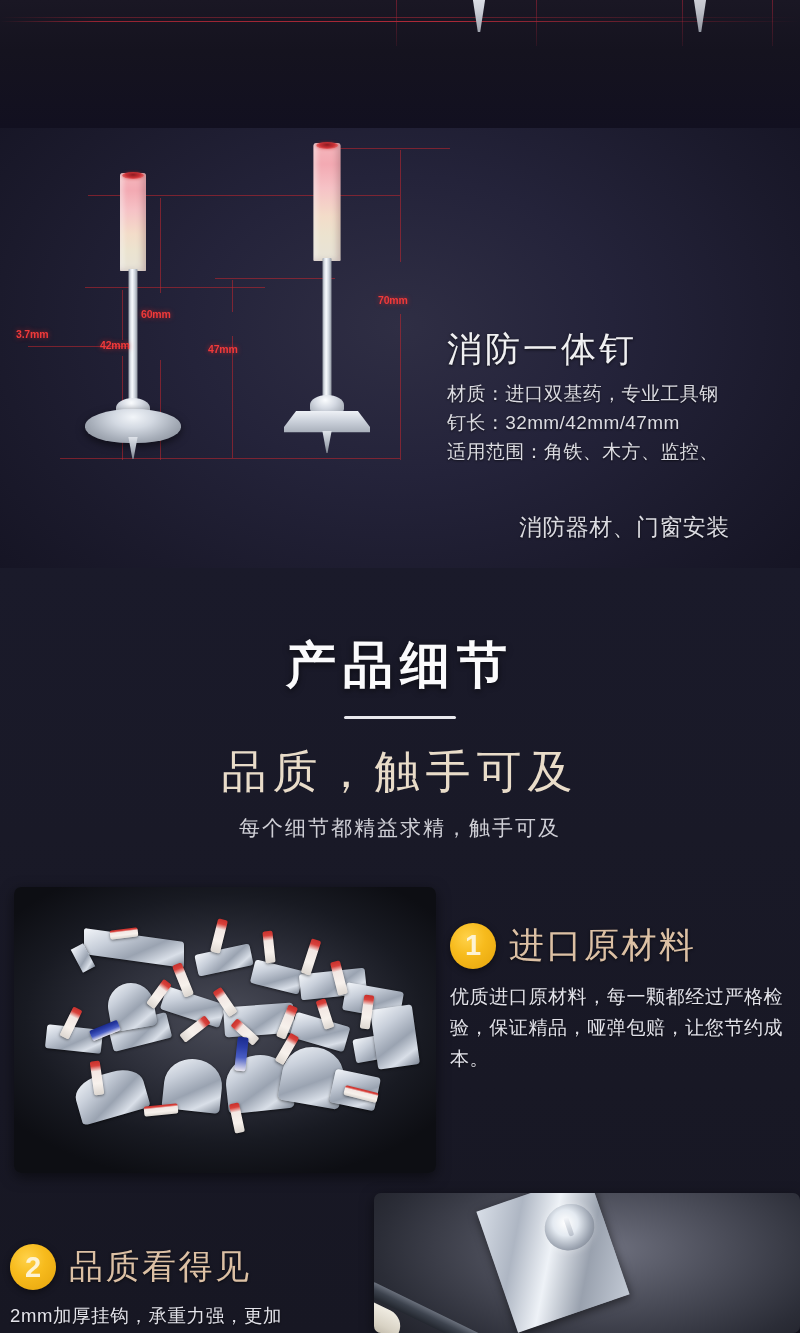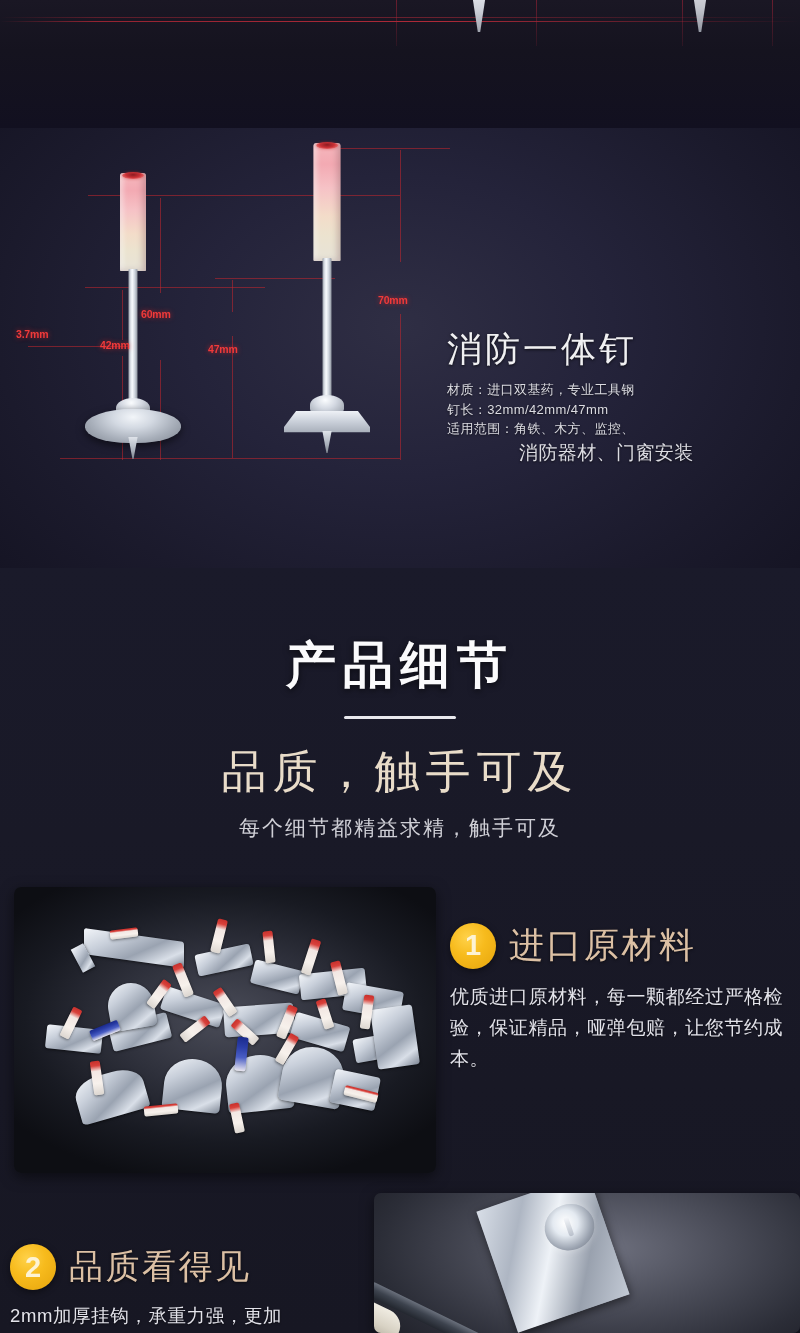--- a/index.html
+++ b/index.html
@@ -98,27 +98,27 @@
   }
 
   
   .spec-text{ position:absolute; left:447px; top:203px; width:345px; }
   .spec-title{
     font-size:35px; color:#f0f0f2; letter-spacing:3px; line-height:1.05;
     font-weight:400; text-shadow:0 1px 3px rgba(0,0,0,.7);
   }
   .spec-list{ margin-top:12px; }
   .spec-row{
-    display:flex; font-size:13px; color:#dcdce2; line-height:1.52;
+    display:flex; font-size:19px; color:#dcdce2; line-height:1.52;
     letter-spacing:.4px; text-shadow:0 1px 2px rgba(0,0,0,.6);
   }
   .spec-row .k{ flex:none; }
   .spec-row .v{ flex:1; }
-  .spec-cont{ padding-left:72px; font-size:19px; color:#dcdce2;
-    line-height:1.52; letter-spacing:.4px; text-shadow:0 1px 2px rgba(0,0,0,.6); }
+  .spec-cont{ padding-left:72px; font-size:23px; color:#dcdce2;
+    line-height:1.52; letter-spacing:.4px; text-shadow:0 1px 2px rgba(0,0,0,.6);margin-top:44px; }
 
   
   .sec-detail{
     position:absolute; left:0; top:568px; width:800px; height:765px;
     background:linear-gradient(180deg,#1a1a2a 0%,#191927 35%,#171723 100%);
   }
   .dh{ text-align:center; padding-top:52px; }
   .dh-title{
     font-size:50px; font-weight:700; color:#fafafc; letter-spacing:7px;
     line-height:1; text-shadow:0 2px 6px rgba(0,0,0,.6);margin-top:20px;

